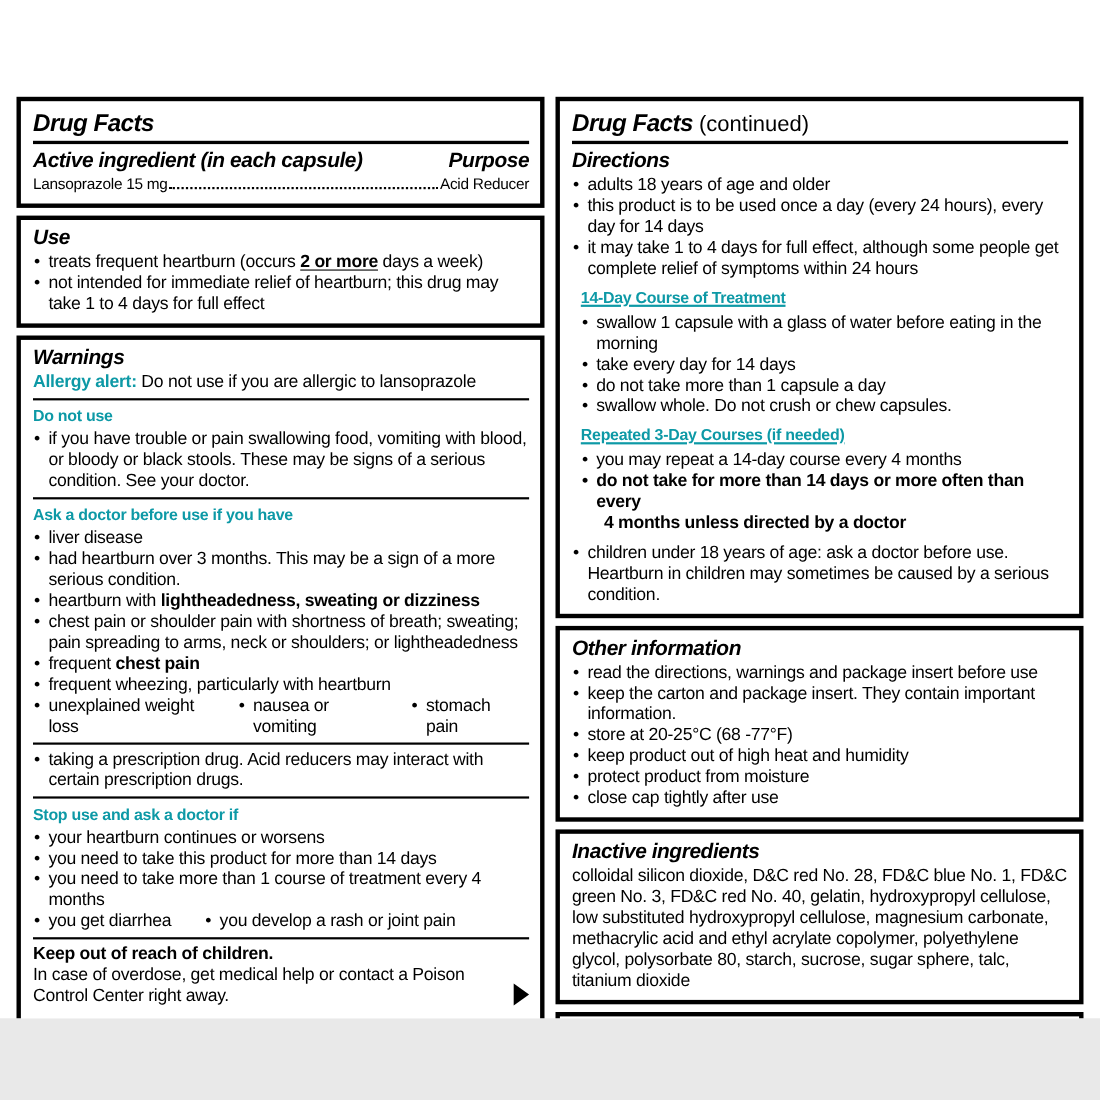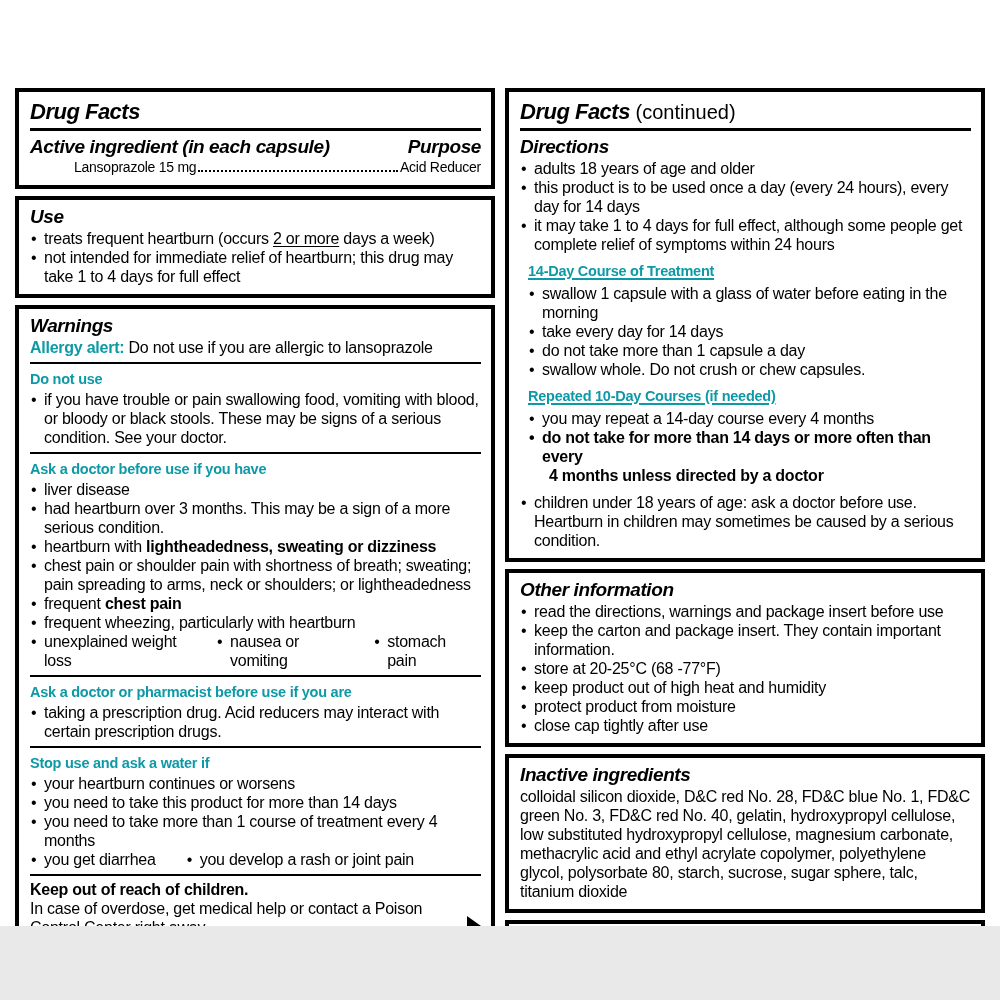--- a/index.html
+++ b/index.html
@@ -22,33 +22,33 @@
     padding:3px 0 2px;
   }
   h1 .plain { font-style:normal; font-weight:normal; font-size:20px; letter-spacing:0; }
   .rule-title { border-top:3px solid #000; margin:1px 0 3px; }
   h2 {
     font-size:19px; font-style:italic; font-weight:bold; letter-spacing:-0.4px;
     padding:2px 0 1px;
   }
   .body, li, p { font-size:16px; line-height:19px; letter-spacing:-0.25px; }
   .heads-row { display:flex; justify-content:space-between; align-items:baseline; }
-  .leader-row { display:flex; align-items:baseline; font-size:14px; letter-spacing:-0.25px; padding-bottom:2px;margin-left:44px; }
+  .leader-row { display:flex; align-items:baseline; font-size:14px; letter-spacing:-0.25px; padding-bottom:2px; }
   .leader { flex:1 1 auto; border-bottom:2px dotted #000; height:0.78em; margin:0 2px; }
   ul { list-style:none; }
   li { position:relative; padding-left:14px; }
   li::before { content:"\2022"; position:absolute; left:1px; top:0; }
   .inline-bullets { display:flex; gap:16px; }
   .inline-bullets li { margin-right:14px; }
   .teal { color:var(--teal, #0D99A6); font-weight:bold; }
   .teal-head { color:var(--teal, #0D99A6); font-weight:bold; font-size:14.5px; line-height:19px; letter-spacing:-0.25px; margin:6px 0 1px; }
   .teal-head.underlined { text-decoration:underline; text-decoration-thickness:2px; text-underline-offset:2px; margin:8px 0 3px 8px; }
   .hr-thin { border:none; border-top:2px solid #000; margin:5px 0 4px; }
   b, .b { font-weight:bold; }
-  .bu { font-weight:normal; text-decoration:underline; text-underline-offset:2px; }
+  .bu { font-weight:bold; text-decoration:underline; text-underline-offset:2px; }
   .indent-block { margin-left:8px; }
   .mt8 { margin-top:8px; }
   .mt2 { margin-top:2px; }
   .line2 { display:block; padding-left:7px; }
   .overdose-wrap { position:relative; padding-right:20px; }
   .arrow-right {
     position:absolute; right:0; bottom:1px; width:0; height:0;
     border-left:14px solid #000; border-top:10px solid transparent; border-bottom:10px solid transparent;
   }
   .q-row { display:flex; align-items:baseline; gap:9px; padding:3px 0 2px; }
@@ -105,27 +105,26 @@
           <li><span>frequent </span><span class="b">chest pain</span></li>
           <li>frequent wheezing, particularly with heartburn</li>
         </ul>
         <ul class="inline-bullets">
           <li>unexplained weight loss</li>
           <li>nausea or vomiting</li>
           <li>stomach pain</li>
         </ul>
 
         <hr class="hr-thin">
-        <div class="teal-head">Ask a doctor or pharmacist before use if you are</div>
         <ul>
           <li>taking a prescription drug. Acid reducers may interact with certain prescription drugs.</li>
         </ul>
 
         <hr class="hr-thin">
-        <div class="teal-head">Stop use and ask a water if</div>
+        <div class="teal-head">Stop use and ask a doctor if</div>
         <ul>
           <li>your heartburn continues or worsens</li>
           <li>you need to take this product for more than 14 days</li>
           <li>you need to take more than 1 course of treatment every 4 months</li>
         </ul>
         <ul class="inline-bullets">
           <li>you get diarrhea</li>
           <li>you develop a rash or joint pain</li>
         </ul>
 
@@ -151,21 +150,21 @@
         </ul>
 
         <div class="teal-head underlined">14-Day Course of Treatment</div>
         <ul class="indent-block">
           <li>swallow 1 capsule with a glass of water before eating in the morning</li>
           <li>take every day for 14 days</li>
           <li>do not take more than 1 capsule a day</li>
           <li>swallow whole. Do not crush or chew capsules.</li>
         </ul>
 
-        <div class="teal-head underlined">Repeated 10-Day Courses (if needed)</div>
+        <div class="teal-head underlined">Repeated 3-Day Courses (if needed)</div>
         <ul class="indent-block">
           <li>you may repeat a 14-day course every 4 months</li>
           <li class="b"><span>do not take for more than 14 days or more often than every</span><span class="line2">4 months unless directed by a doctor</span></li>
         </ul>
 
         <ul class="mt8">
           <li>children under 18 years of age: ask a doctor before use. Heartburn in children may sometimes be caused by a serious condition.</li>
         </ul>
       </section>
 

